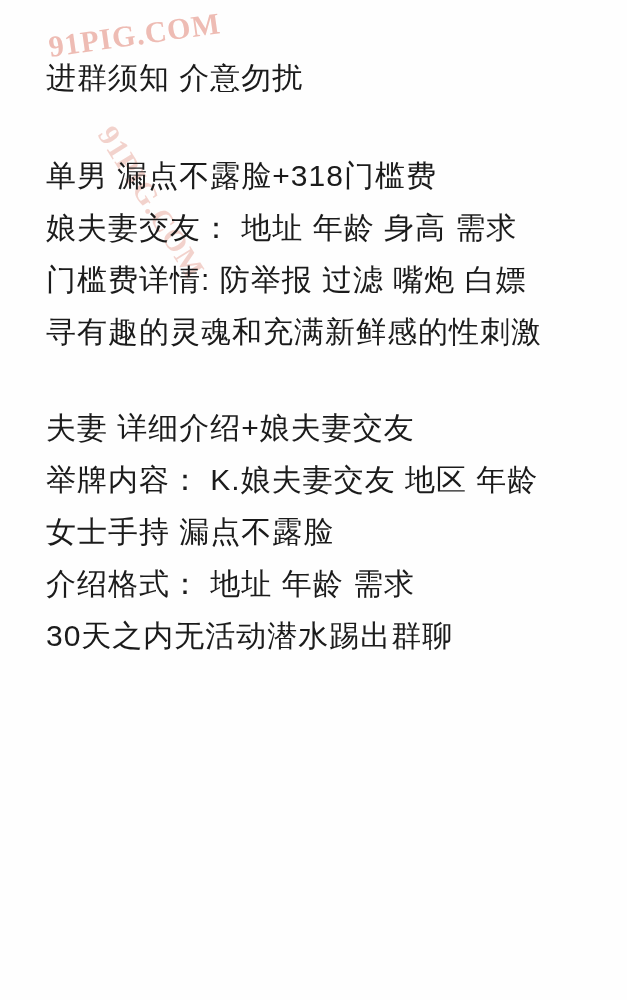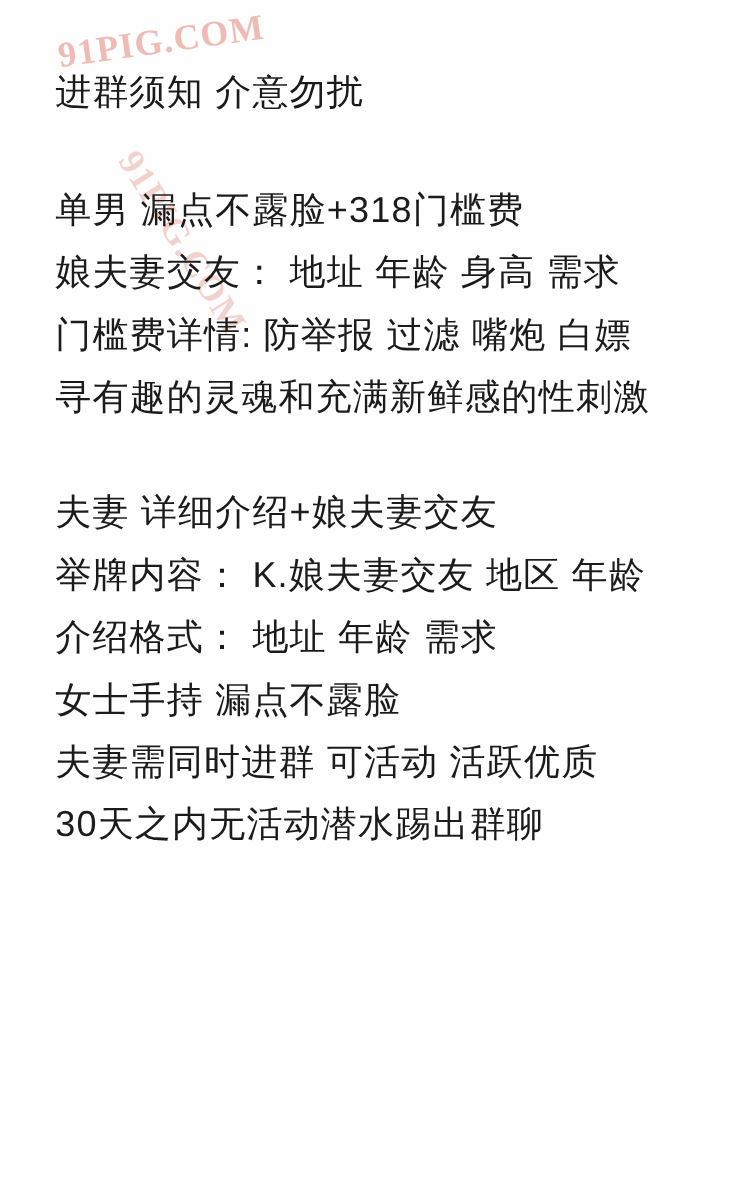--- a/index.html
+++ b/index.html
@@ -90,20 +90,19 @@
       <div class="line">娘夫妻交友： 地址 年龄 身高 需求</div>
       <div class="line">门槛费详情: 防举报 过滤 嘴炮 白嫖</div>
       <div class="line">寻有趣的灵魂和充满新鲜感的性刺激</div>
     </div>
 
     <div class="gap"></div>
 
     <div class="block">
       <div class="line">夫妻 详细介绍+娘夫妻交友</div>
       <div class="line">举牌内容： K.娘夫妻交友 地区 年龄</div>
+      <div class="line">女士手持 漏点不露脸</div>
       <div class="line">介绍格式： 地址 年龄 需求</div>
-      <div class="line">女士手持 漏点不露脸</div>
-      <div class="line">夫妻需同时进群 可活动 活跃优质</div>
       <div class="line">30天之内无活动潜水踢出群聊</div>
     </div>
 
   </div>
 </div>
 
 </body></html>

